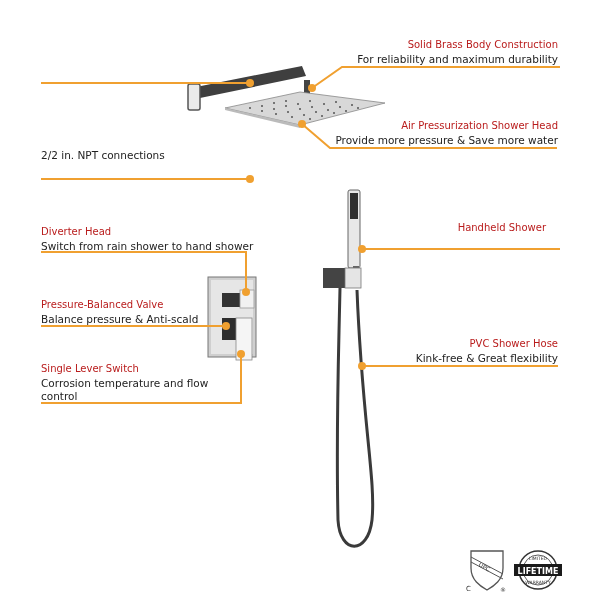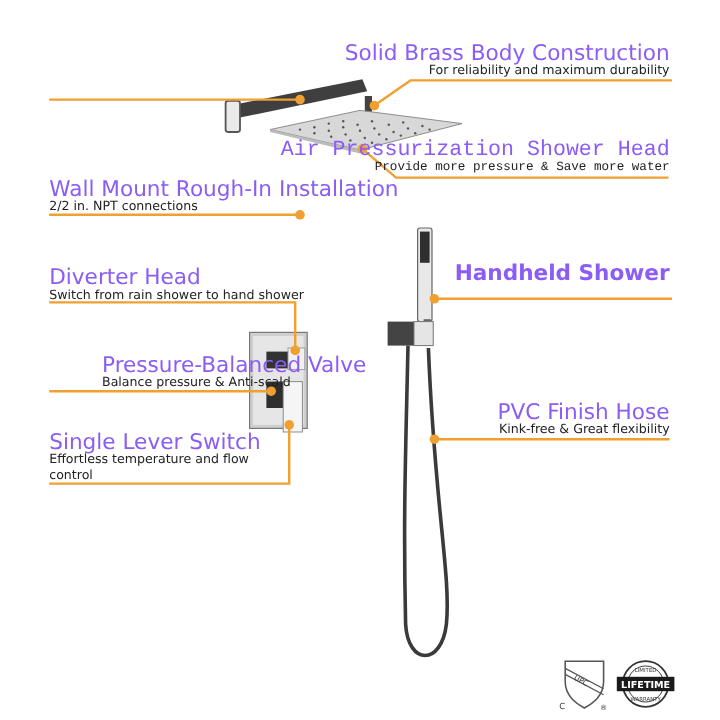--- a/index.html
+++ b/index.html
@@ -1,18 +1,18 @@
 <!DOCTYPE html>
 <html><head>
 <meta charset="utf-8">
 <style>
   html, body { margin:0; padding:0; background:#ffffff; }
   body { width:600px; height:600px; position:relative; overflow:hidden; font-family:"DejaVu Sans", "Liberation Sans", sans-serif; color:#1e1e1e; }
   .label { position:absolute; white-space:nowrap; }
-  .title { font-size:18px; line-height:17px; color:#8b5cf6; }
+  .title { font-size:10px; line-height:17px; color:#b91c1c; }
   .sub { font-size:10.5px; line-height:13px; color:#222; }
   .right { text-align:right; }
   svg.art { position:absolute; left:0; top:0; }
 </style>
 </head>
 <body>
 
 <svg class="art" width="600" height="600" viewBox="0 0 600 600">
 
   <g>
@@ -112,44 +112,43 @@
     <text x="538" y="560" font-size="4.5" text-anchor="middle" fill="#333">LIMITED</text>
     <rect x="514" y="564" width="48" height="12" fill="#1a1a1a"></rect>
     <text x="538" y="573.5" font-size="8" text-anchor="middle" fill="#fff" font-weight="bold">LIFETIME</text>
     <text x="538" y="584" font-size="4.5" text-anchor="middle" fill="#333">WARRANTY</text>
   </g>
 </svg>
 
 <div class="label" style="left:41px;top:54px;">
 </div>
 <div class="label" style="left:41px;top:149px;">
-  <div class="title">Wall Mount Rough-In Installation</div>
   <div class="sub">2/2 in. NPT connections</div>
 </div>
 <div class="label" style="left:41px;top:223px;">
   <div class="title">Diverter Head</div>
   <div class="sub">Switch from rain shower to hand shower</div>
 </div>
-<div class="label" style="left:41px;top:296px;margin-left:44px;">
+<div class="label" style="left:41px;top:296px;">
   <div class="title">Pressure-Balanced Valve</div>
   <div class="sub">Balance pressure &amp; Anti-scald</div>
 </div>
 <div class="label" style="left:41px;top:360px;">
   <div class="title">Single Lever Switch</div>
-  <div class="sub">Effortless temperature and  flow</div>
+  <div class="sub">Corrosion temperature and  flow</div>
   <div class="sub">control</div>
 </div>
 
 <div class="label right" style="right:42px;top:36px;">
   <div class="title">Solid Brass Body Construction</div>
   <div class="sub">For reliability and maximum durability</div>
 </div>
-<div class="label right" style="right:42px;top:117px;font-family:Liberation Mono, monospace;">
+<div class="label right" style="right:42px;top:117px;">
   <div class="title">Air Pressurization Shower Head</div>
   <div class="sub">Provide more pressure &amp; Save more water</div>
 </div>
-<div class="label right" style="right:42px;top:219px;font-weight:bold;">
+<div class="label right" style="right:54px;top:219px;">
   <div class="title">Handheld Shower</div>
 </div>
 <div class="label right" style="right:42px;top:335px;">
-  <div class="title">PVC Finish Hose</div>
+  <div class="title">PVC Shower Hose</div>
   <div class="sub">Kink-free &amp; Great flexibility</div>
 </div>
 
 </body></html>

